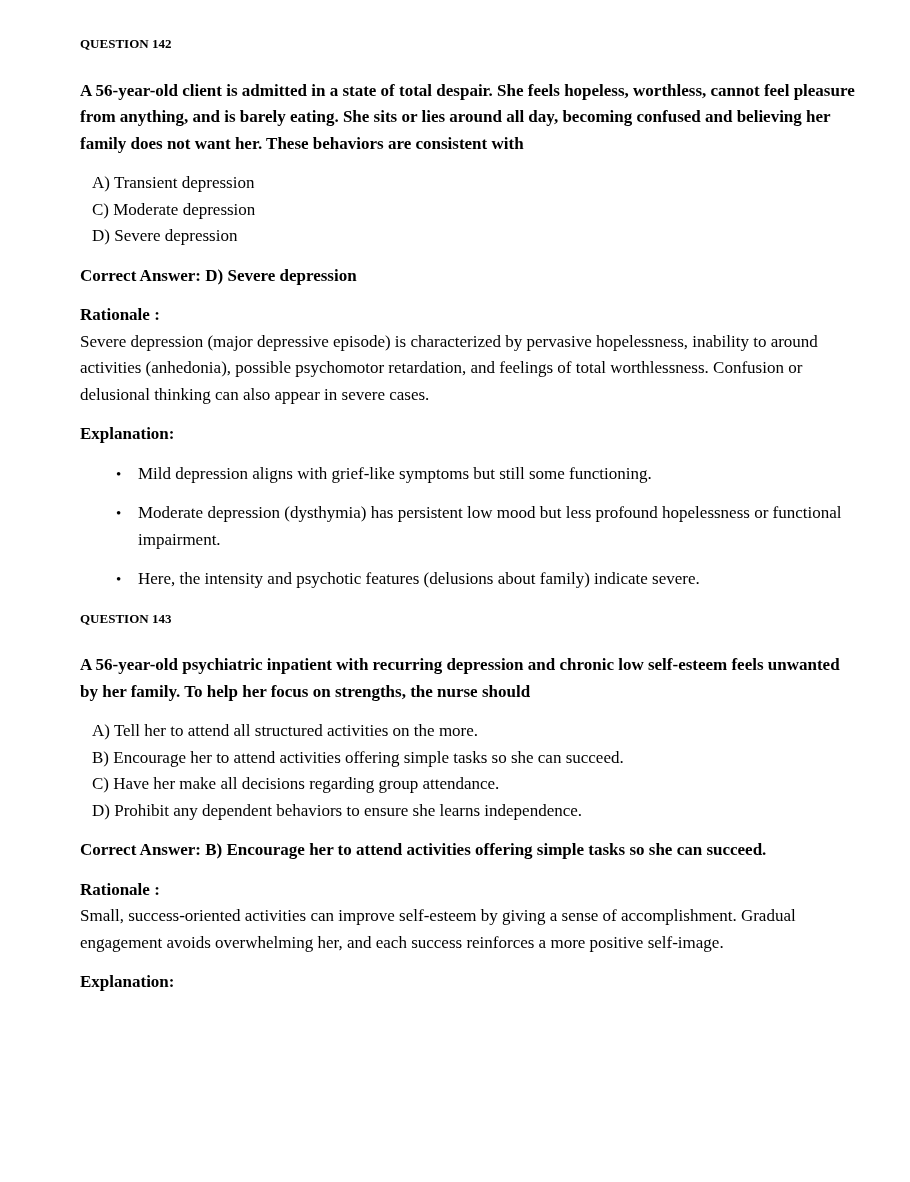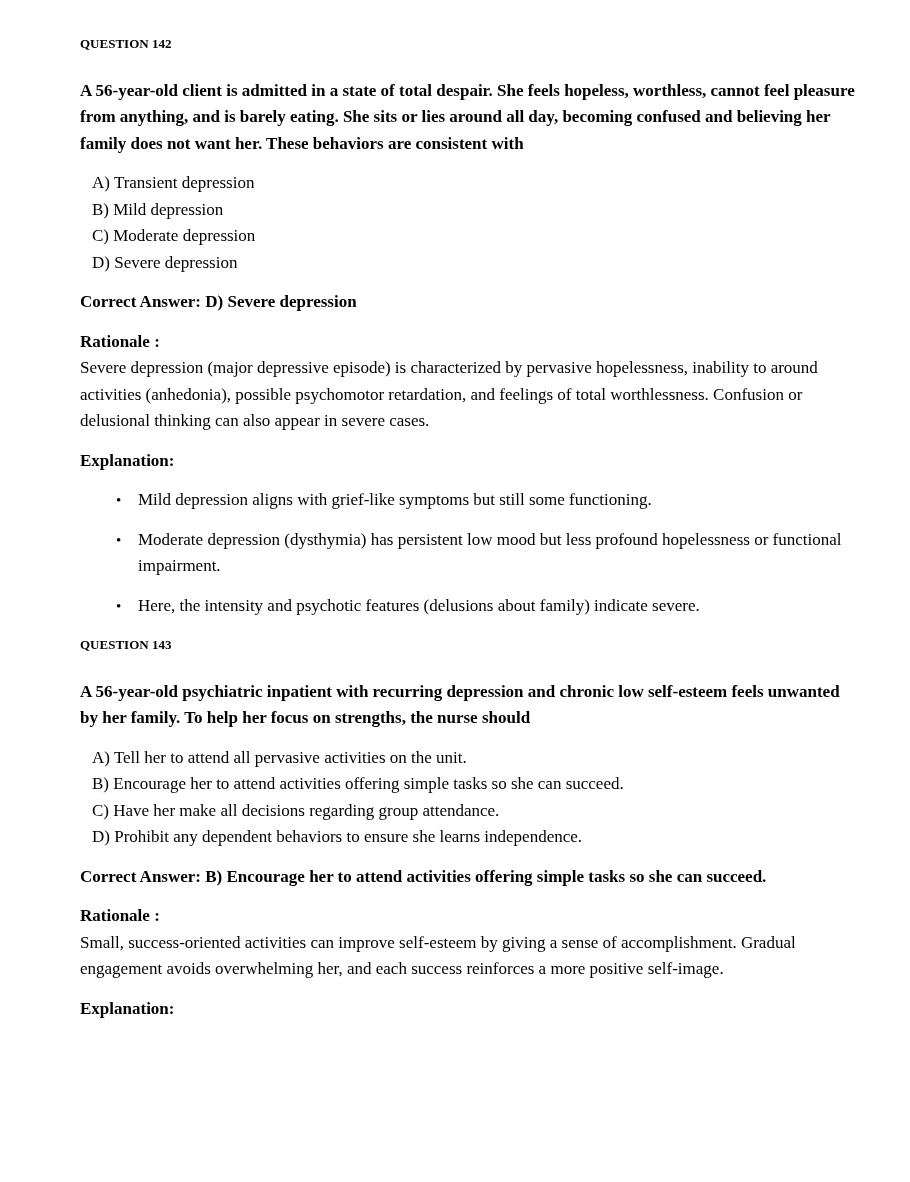--- a/index.html
+++ b/index.html
@@ -68,21 +68,20 @@
 <body>
 
 <div class="page">
 
   <section class="question-block">
     <h2 class="q-title">QUESTION 142</h2>
     <p class="stem">A 56-year-old client is admitted in a state of total despair. She feels hopeless, worthless, cannot feel pleasure from anything, and is barely eating. She sits or lies around all day, becoming confused and believing her family does not want her. These behaviors are consistent with</p>
 
     <div class="options">
       <p class="option">A) Transient depression</p>
-      <p class="option">B) Mild depression</p>
       <p class="option">C) Moderate depression</p>
       <p class="option">D) Severe depression</p>
     </div>
 
     <p class="correct">Correct Answer: D) Severe depression</p>
 
     <p class="section-head">Rationale :</p>
     <p class="section-body">Severe depression (major depressive episode) is characterized by pervasive hopelessness, inability to around activities (anhedonia), possible psychomotor retardation, and feelings of total worthlessness. Confusion or delusional thinking can also appear in severe cases.</p>
 
     <p class="explanation-head">Explanation:</p>
@@ -91,21 +90,21 @@
       <li>Moderate depression (dysthymia) has persistent low mood but less profound hopelessness or functional impairment.</li>
       <li>Here, the intensity and psychotic features (delusions about family) indicate severe.</li>
     </ul>
   </section>
 
   <section class="question-block">
     <h2 class="q-title">QUESTION 143</h2>
     <p class="stem">A 56-year-old psychiatric inpatient with recurring depression and chronic low self-esteem feels unwanted by her family. To help her focus on strengths, the nurse should</p>
 
     <div class="options">
-      <p class="option">A) Tell her to attend all pervasive activities on the unit.</p>
+      <p class="option">A) Tell her to attend all structured activities on the more.</p>
       <p class="option">B) Encourage her to attend activities offering simple tasks so she can succeed.</p>
       <p class="option">C) Have her make all decisions regarding group attendance.</p>
       <p class="option">D) Prohibit any dependent behaviors to ensure she learns independence.</p>
     </div>
 
     <p class="correct">Correct Answer: B) Encourage her to attend activities offering simple tasks so she can succeed.</p>
 
     <p class="section-head">Rationale :</p>
     <p class="section-body">Small, success-oriented activities can improve self-esteem by giving a sense of accomplishment. Gradual engagement avoids overwhelming her, and each success reinforces a more positive self-image.</p>
 

